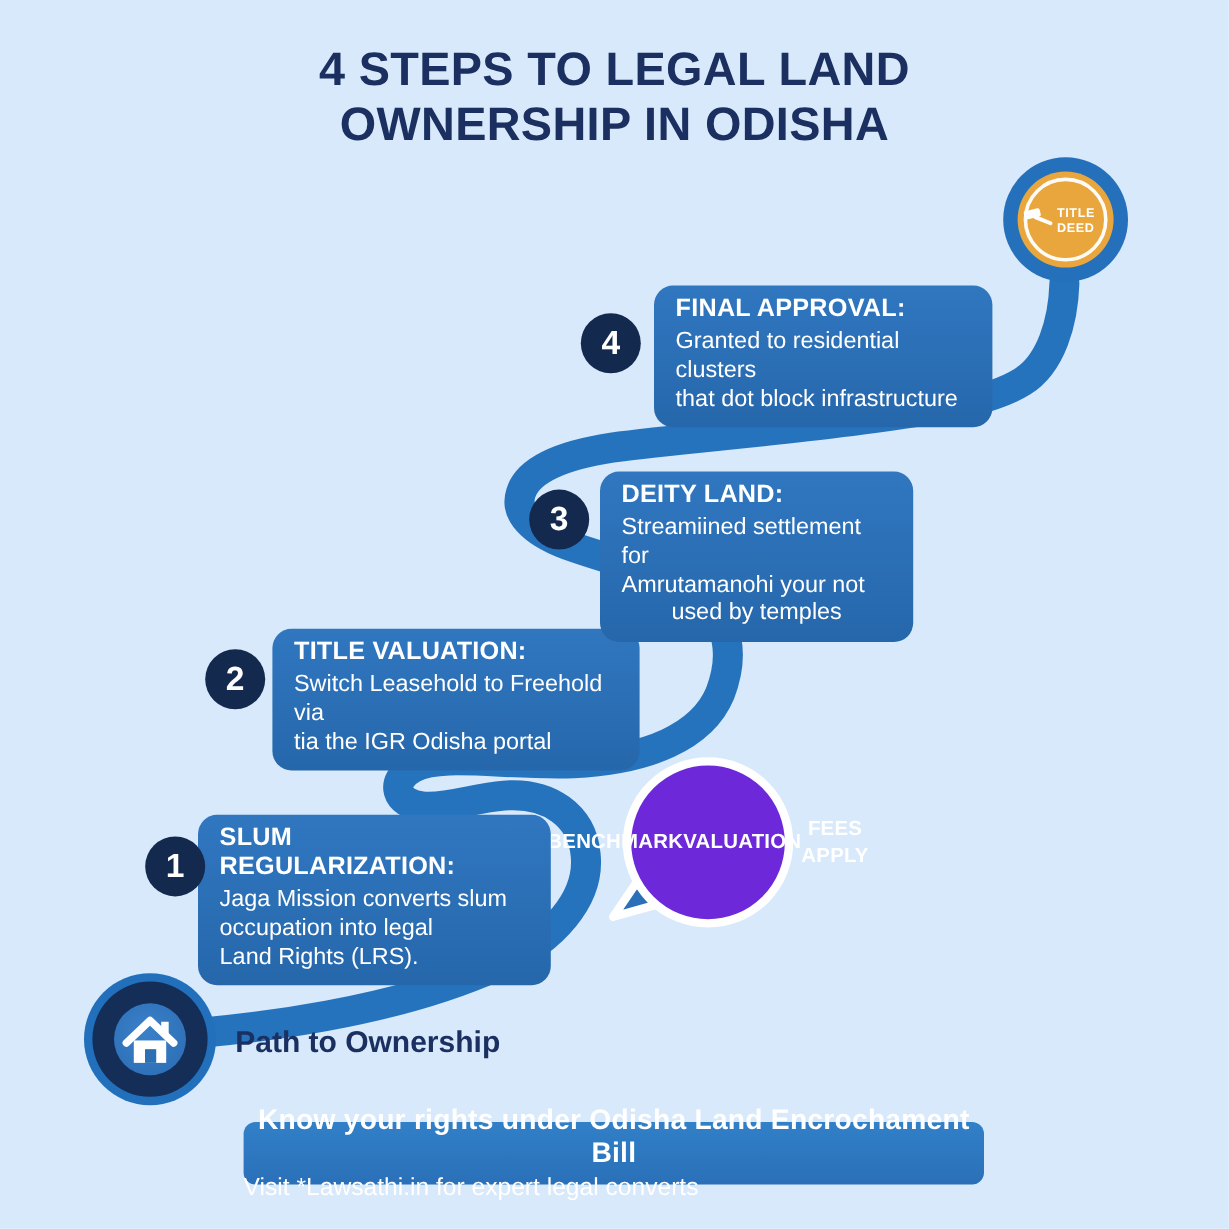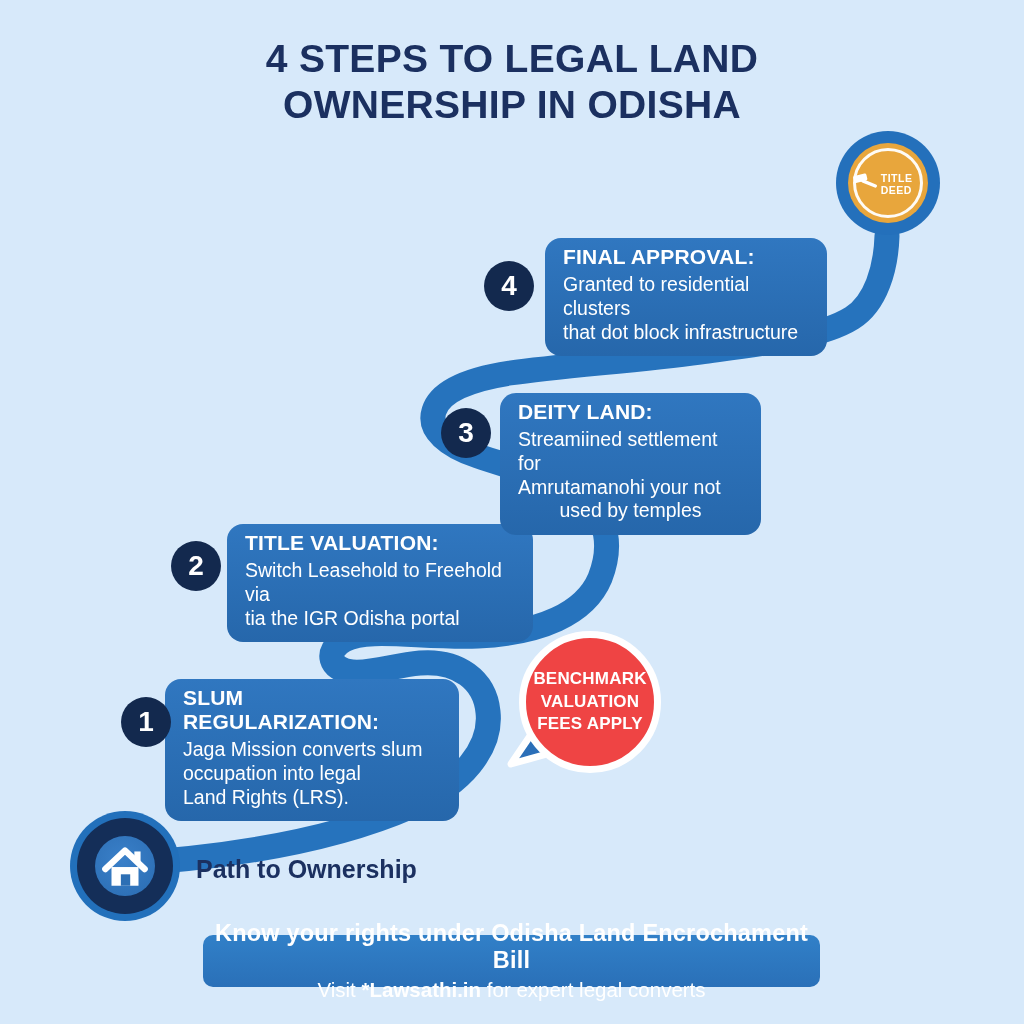--- a/index.html
+++ b/index.html
@@ -34,22 +34,22 @@
   .num-circle {
     z-index:4; width:50px; height:50px; border-radius:50%;
     background:#13294e; color:#fff; display:flex;
     align-items:center; justify-content:center;
     font-size:28px; font-weight:700;
   }
 
   
   .bubble {
     z-index:2; width:128px; height:128px; border-radius:50%;
-    background:#ef4444; border:7px solid #ffffff;
-    display:flex; flex-direction:column; align-items:center; justify-content:center;
+    background:#6d28d9; border:7px solid #ffffff;
+    display:flex; flex-direction:row; align-items:center; justify-content:center;
     color:#fff; font-weight:700; font-size:17px; line-height:1.32;
     text-align:center; letter-spacing:.2px;
   }
 
   
   .deed-badge { z-index:4; width:104px; height:104px; border-radius:50%; background:#2470bb; }
   .deed-gold {
     position:absolute; inset:12px; border-radius:50%; background:#e8a63c;
     display:flex; align-items:center; justify-content:center;
   }
@@ -63,26 +63,26 @@
     position:absolute; inset:18px; border-radius:50%;
     background:radial-gradient(circle at 45% 40%, #3a80c9, #2a6cb2);
     display:flex; align-items:center; justify-content:center;
   }
   .start-label { z-index:3; font-size:25px; font-weight:700; color:#1b3060; }
 
   
   .footer-banner {
     z-index:3; width:617px; height:52px; border-radius:10px;
     background:linear-gradient(180deg,#3180c8,#2a70b8);
-    display:flex; flex-direction:column; align-items:center; justify-content:center;
+    display:flex; flex-direction:column; align-items:flex-start; justify-content:center;
     color:#fff; text-align:center;
   }
   .footer-line1 { font-size:23.5px; font-weight:700; letter-spacing:.2px; }
   .footer-line2 { font-size:20.5px; margin-top:4px; }
-  .footer-line2 .bold { font-weight:700;margin-top:13px; }
+  .footer-line2 .bold { font-weight:400;margin-top:13px; }
 </style>
 </head>
 <body>
 
 <div class="stage">
 
   <div class="abs main-title">
     <div>4 STEPS TO LEGAL LAND</div>
     <div>OWNERSHIP IN ODISHA</div>
   </div>

